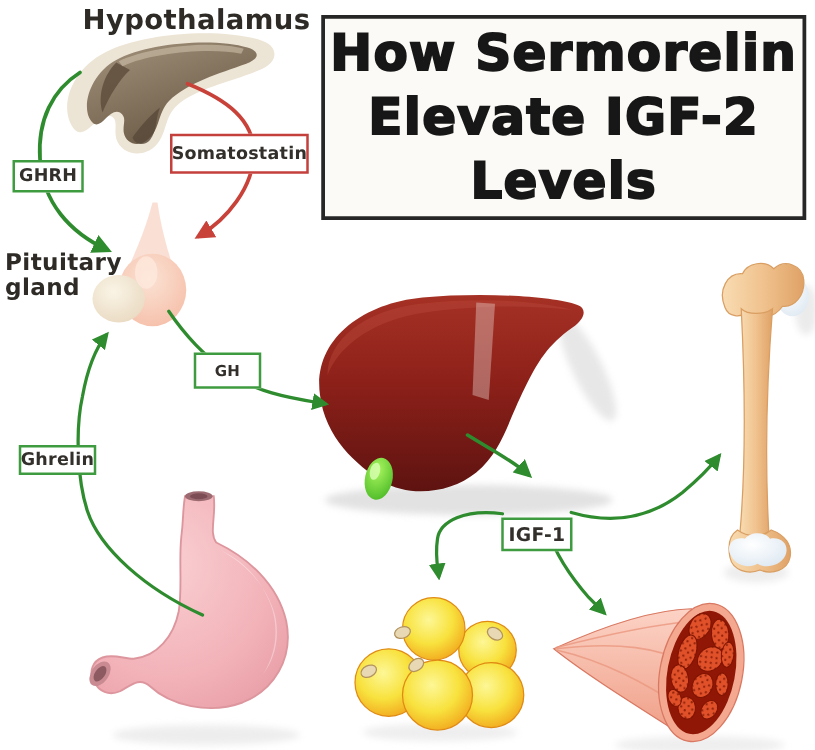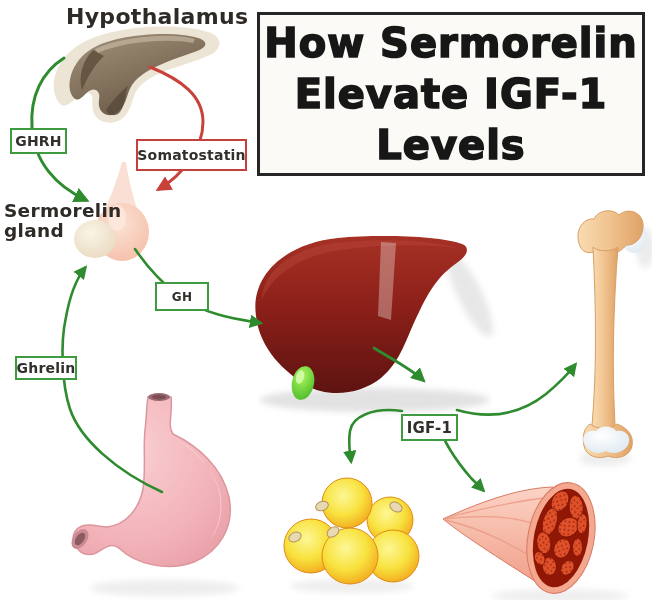--- a/index.html
+++ b/index.html
@@ -7,21 +7,21 @@
     position:relative;width:652px;height:600px;background:#ffffff;overflow:hidden;
     font-family:"DejaVu Sans","Liberation Sans",sans-serif;
   }
   .canvas svg{position:absolute;left:0;top:0;}
   .tag{
     position:absolute;background:#ffffff;border:2px solid #3f9b3f;
     display:flex;align-items:center;justify-content:center;
     font-weight:bold;color:#33302c;box-sizing:border-box;z-index:3;
     letter-spacing:0.2px;
   }
-  .tag.red{border-color:#c4403c;margin-top:32px;}
+  .tag.red{border-color:#c4403c;}
   .plain-label{
     position:absolute;font-weight:bold;color:#2e2a26;z-index:3;letter-spacing:0.3px;
   }
   .title-box{
     position:absolute;left:257px;top:12px;width:388px;height:164px;
     border:3px solid #262626;background:#fbfaf6;box-sizing:border-box;
     display:flex;flex-direction:column;align-items:center;justify-content:center;
     z-index:4;
   }
   .title-line{
@@ -187,32 +187,32 @@
     <path stroke="#2e8b2e" stroke-width="2.6" marker-end="url(#mg)" d="M135,249 C150,271 163,283 179,296 C205,315 236,319 260,323"></path>
     <path stroke="#2e8b2e" stroke-width="2.8" marker-end="url(#mg)" d="M374,348 C395,361 411,369 423,380"></path>
     <path stroke="#2e8b2e" stroke-width="2.6" marker-end="url(#mg)" d="M402,411 C372,407 352,417 350,431 C348,444 350,453 351,461"></path>
     <path stroke="#2e8b2e" stroke-width="2.6" marker-end="url(#mg)" d="M438,424 C444,442 457,462 471,478 C476,483 480,487 483,490"></path>
     <path stroke="#2e8b2e" stroke-width="2.6" marker-end="url(#mg)" d="M457,410 C492,420 522,413 546,394 C558,384 568,374 575,365"></path>
   </g>
 </svg>
 
 <div class="plain-label" style="left:66px;top:4px;font-size:22px;">Hypothalamus</div>
 
-<div class="plain-label prewrap" style="left:4px;top:201px;font-size:18.5px;">Sermorelin
+<div class="plain-label prewrap" style="left:4px;top:201px;font-size:18.5px;">Pituitary
 gland</div>
 
 <div class="tag" style="left:10px;top:128px;width:57px;height:26px;font-size:14px;">GHRH</div>
 
 <div class="tag red" style="left:136px;top:107px;width:111px;height:32px;font-size:14px;">Somatostatin</div>
 
 <div class="tag" style="left:155px;top:282px;width:54px;height:29px;font-size:12px;">GH</div>
 
 <div class="tag" style="left:15px;top:356px;width:62px;height:24px;font-size:14px;">Ghrelin</div>
 
 <div class="tag" style="left:401px;top:414px;width:57px;height:27px;font-size:15px;">IGF-1</div>
 
 <div class="title-box">
   <div class="title-line">How Sermorelin</div>
-  <div class="title-line">Elevate IGF-1</div>
+  <div class="title-line">Elevate IGF-2</div>
   <div class="title-line">Levels</div>
 </div>
 
 </div>
 
 </body></html>

